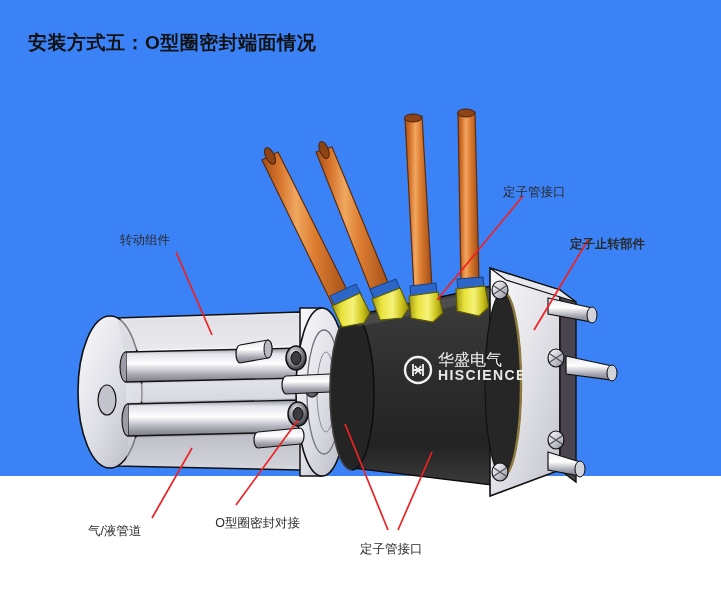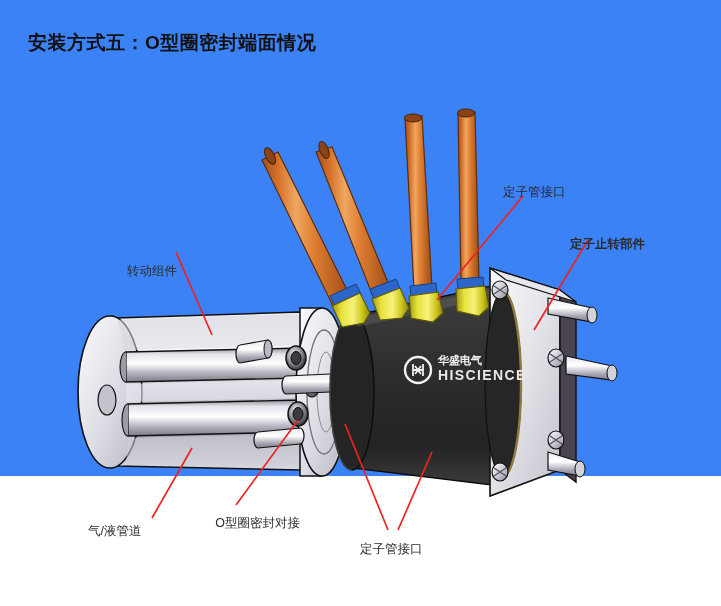--- a/index.html
+++ b/index.html
@@ -6,21 +6,21 @@
   body{width:721px;height:606px;position:relative;overflow:hidden;
        font-family:"Liberation Sans","DejaVu Sans",sans-serif;color:#1a1a1a;}
   #stage{position:absolute;left:0;top:0;width:721px;height:476px;background:#3b82f6;}
   #title{position:absolute;left:28px;top:30px;font-size:19px;font-weight:bold;
          letter-spacing:.5px;white-space:nowrap;color:#111;}
   .lbl{position:absolute;font-size:12.5px;color:#2b2b2b;white-space:nowrap;line-height:16px;}
   .lbl.c{text-align:center;white-space:normal;}
   svg.art{position:absolute;left:0;top:0;width:721px;height:606px;overflow:visible;}
   .logo-wrap{position:absolute;left:402px;top:352px;width:118px;height:38px;
              pointer-events:none;}
-  .logo-cn{position:absolute;left:36px;top:0px;font-size:11px;font-weight:bold;
+  .logo-cn{position:absolute;left:36px;top:0px;font-size:16px;font-weight:normal;
            color:#f2f2f2;letter-spacing:0px;line-height:16px;}
   .logo-en{position:absolute;left:36px;top:17px;font-size:14px;font-weight:bold;
            color:#e8e8e8;letter-spacing:1.4px;line-height:12px;}
 </style>
 </head>
 <body>
 
 <div id="stage">
 
   <div id="title">安装方式五：O型圈密封端面情况</div>
@@ -217,21 +217,21 @@
 
   <div class="logo-wrap">
     <svg width="32" height="32" viewBox="0 0 32 32" style="position:absolute;left:0;top:2px;">
       <circle cx="16" cy="16" r="13" fill="none" stroke="#f0f0f0" stroke-width="2.4"></circle>
       <path d="M11,10 L11,22 M21,10 L21,22 M11,16 L21,16 M13,12 L19,20 M19,12 L13,20" stroke="#f0f0f0" stroke-width="1.8" fill="none"></path>
     </svg>
     <div class="logo-cn">华盛电气</div>
     <div class="logo-en">HISCIENCE</div>
   </div>
 
-  <div class="lbl" style="left:127px;top:232px;margin-top:31px;">转动组件</div>
+  <div class="lbl" style="left:120px;top:232px;">转动组件</div>
 
   <div class="lbl" style="left:503px;top:184px;">定子管接口</div>
 
   <div class="lbl" style="left:570px;top:236px;font-weight:bold;">定子止转部件</div>
 
   <div class="lbl" style="left:88px;top:523px;">气/液管道</div>
 
   <div class="lbl c" style="left:212px;top:515px;width:88px;text-align:right;">O型圈密封对接</div>
 
   <div class="lbl" style="left:360px;top:541px;">定子管接口</div>

